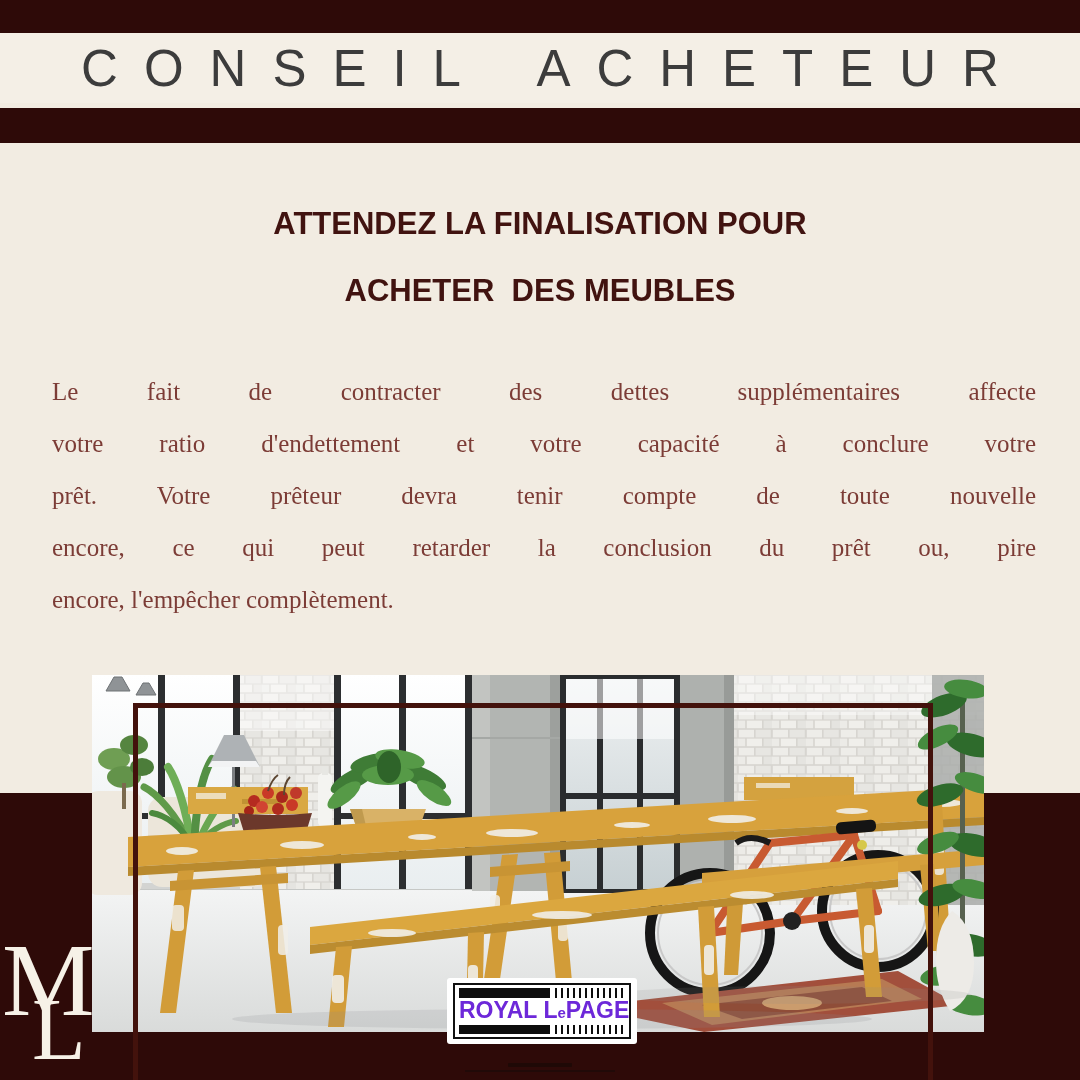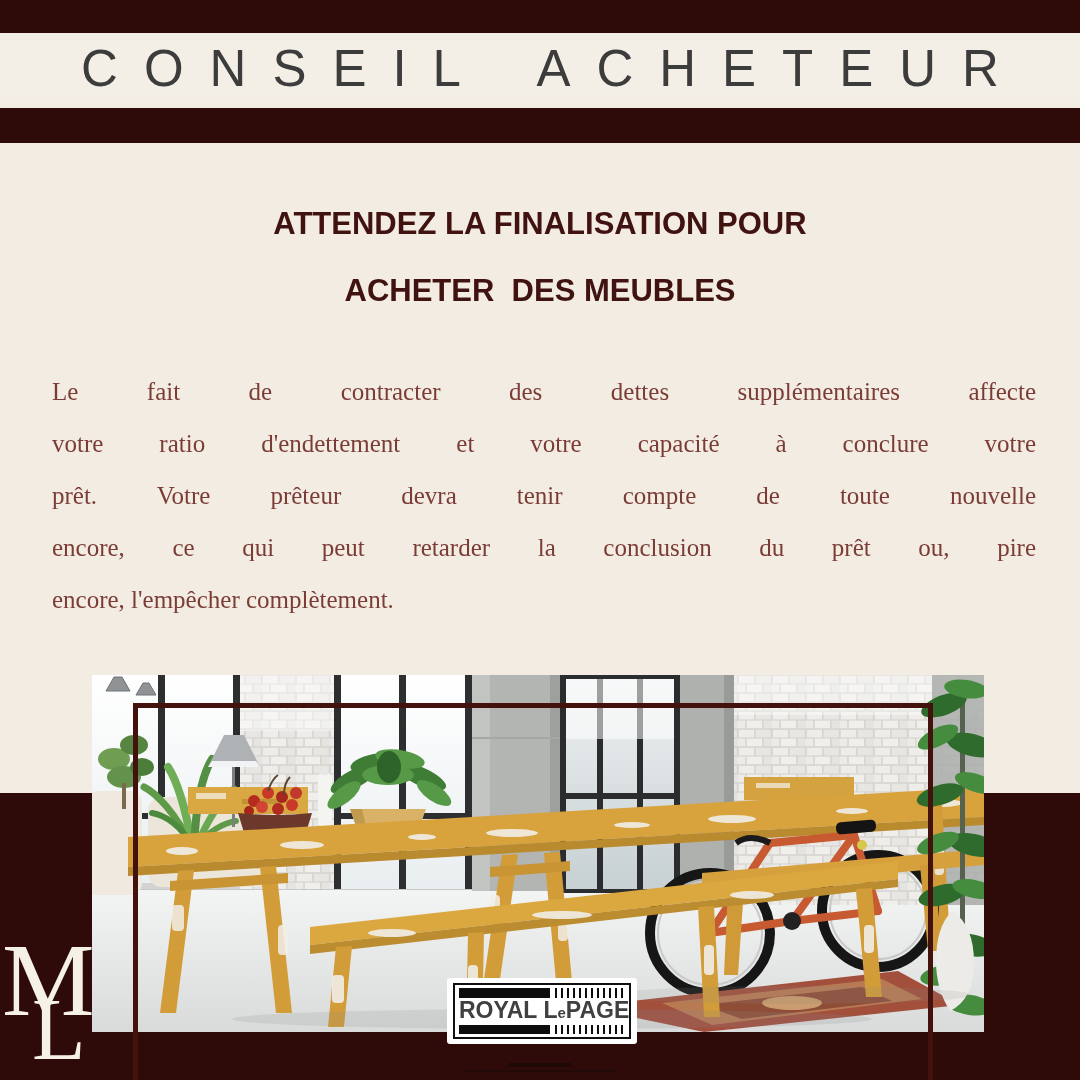--- a/index.html
+++ b/index.html
@@ -40,21 +40,21 @@
   
   .rlp-box{left:447px;top:978px;width:190px;height:66px;background:#ffffff;
     border-radius:3px;display:flex;align-items:center;justify-content:center;}
   .rlp-inner{width:178px;height:56px;border:2px solid #101010;box-sizing:border-box;
     background:#fff;display:flex;flex-direction:column;justify-content:space-between;
     padding:3px 4px;}
   .rlp-bar{height:11px;display:flex;gap:5px;}
   .bar-solid{flex:0 0 55%;background:#0d0d0d;}
   .bar-stripes{flex:1;background:repeating-linear-gradient(90deg,#0d0d0d 0 2.5px,#ffffff 2.5px 6px);}
   .rlp-word{text-align:center;font-weight:700;font-size:23px;line-height:24px;
-    color:#404040;white-space:nowrap;}
+    color:#6d28d9;white-space:nowrap;}
   .rlp-word .small-e{font-size:15px;}
   .tagline{left:0;top:1080px;width:1080px;text-align:center;
     font-size:15px;font-weight:500;letter-spacing:13px;text-indent:13px;
     color:#120404;}
   .fineprint{left:508px;top:1063px;width:64px;height:4px;background:#1a0806;opacity:.7;border-radius:1px;}
   .fineline{left:465px;top:1070px;width:150px;height:2px;background:#1e0b08;opacity:.85;}
 </style>
 </head>
 <body>
 

